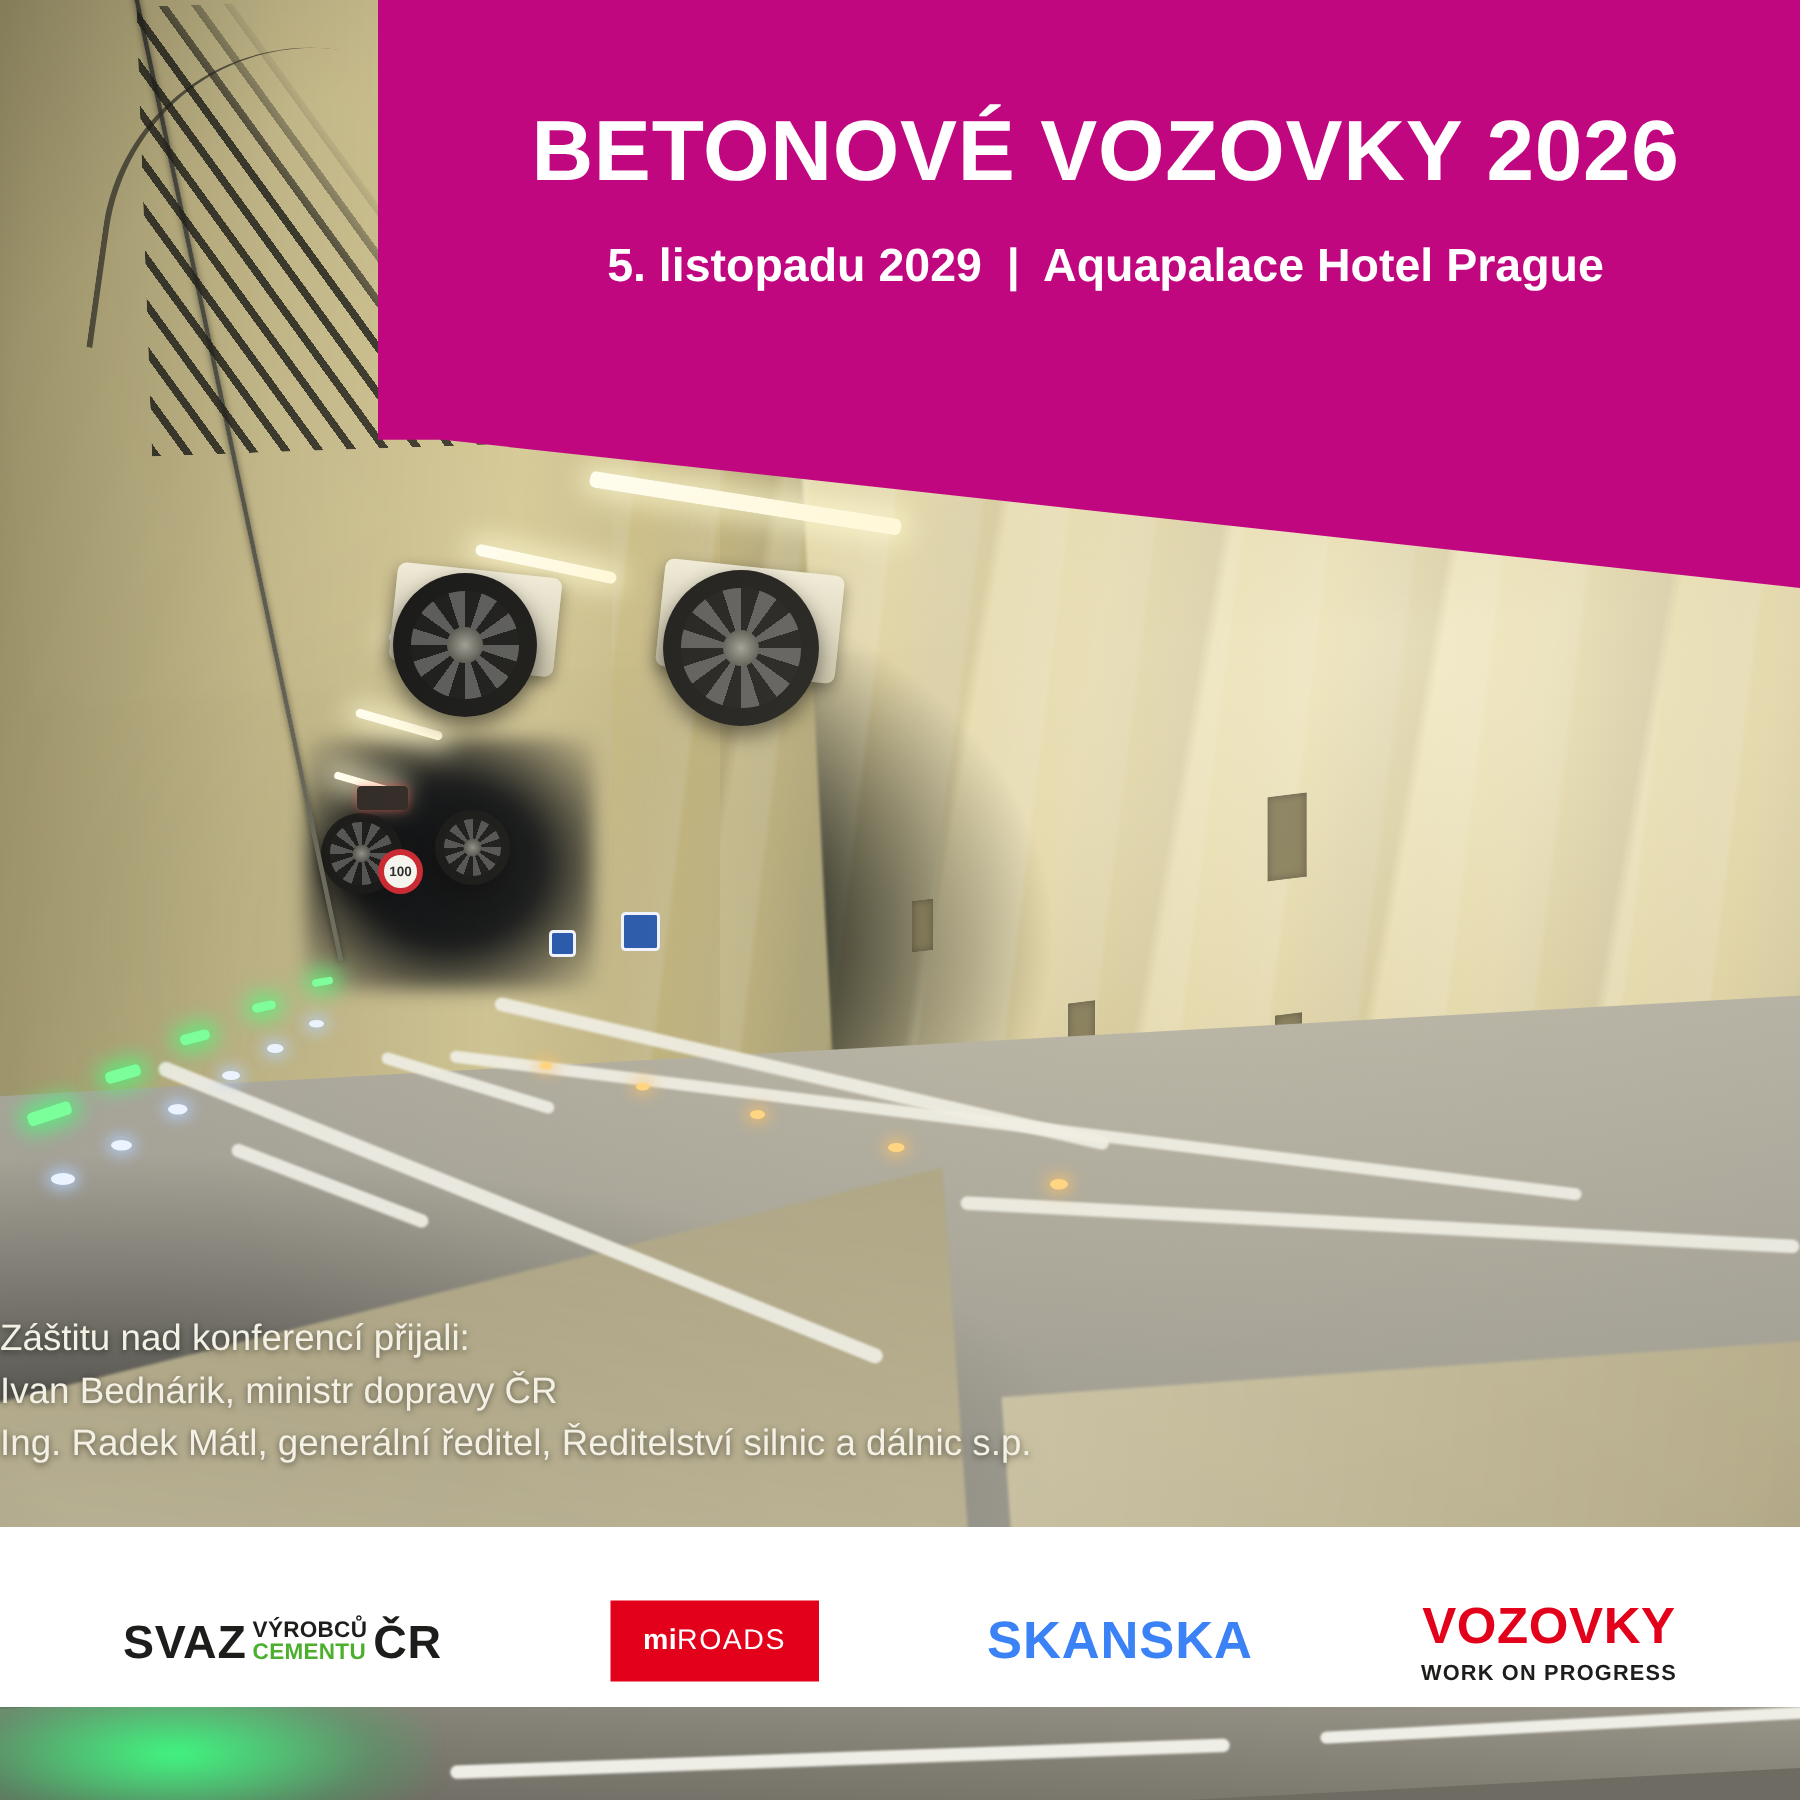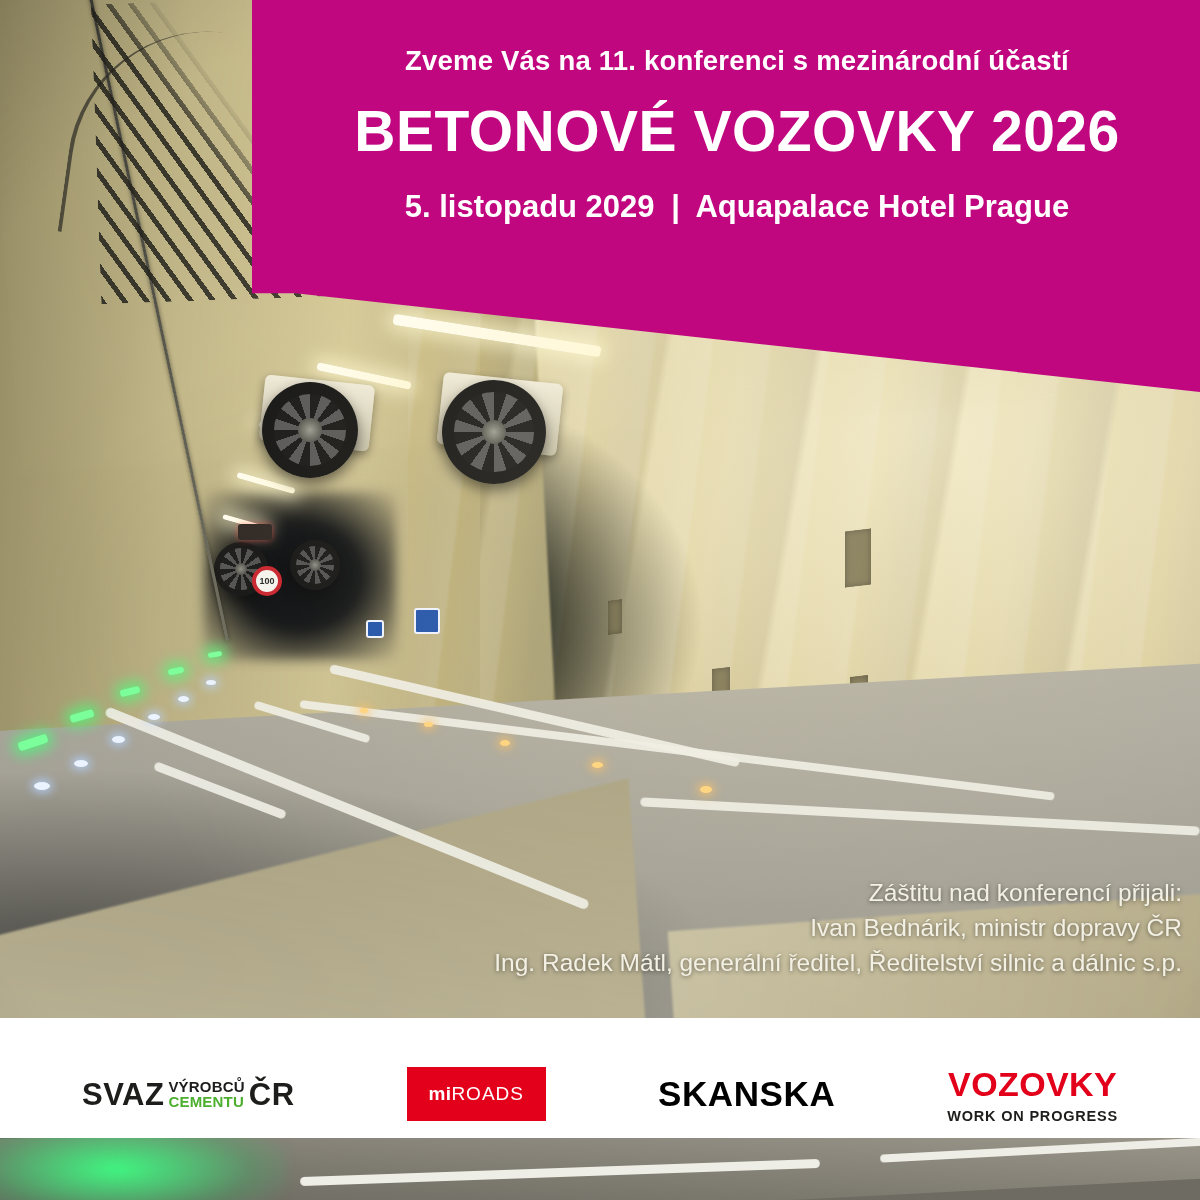--- a/index.html
+++ b/index.html
@@ -331,21 +331,21 @@
     display: inline-block;
     padding: 0 8px;
   }
 
   
   .patronage {
     position: absolute;
     left: 0;
     right: 18px;
     top: 876px;
-    text-align: right;
+    text-align: left;
     color: #f3f0e4;
     font-size: 24.5px;
     line-height: 1.42;
     text-shadow: 0 1px 4px rgba(0,0,0,.5);
   }
   .patronage div { white-space: nowrap; }
 
   
   .sponsors {
     position: absolute;
@@ -434,21 +434,21 @@
     align-items: baseline;
     height: auto;
   }
   .logo-miroads .mi { font-weight: bold; }
   .logo-miroads .roads { font-weight: normal; letter-spacing: 1px; }
 
   
   .logo-skanska {
     font-size: 35px;
     font-weight: bold;
-    color: #000000;
+    color: #3b82f6;
     letter-spacing: .6px;
   }
 
   
   .logo-strabag {
     flex-direction: column;
     align-items: center;
     gap: 4px;
   }
   .logo-strabag .top {
@@ -580,21 +580,20 @@
     <div class="led amber" style="left:500px; top:740px; width:10px; height:6px;"></div>
     <div class="led amber" style="left:592px; top:762px; width:11px; height:6px;"></div>
     <div class="led amber" style="left:700px; top:786px; width:12px; height:7px;"></div>
 
     <div class="greenglow"></div>
     <div class="haze"></div>
   </div>
 
   <div class="banner" style="background: rgb(193, 7, 127);">
     <div class="banner-inner">
-      <div class="kicker">Zveme Vás na 11. konferenci s mezinárodní účastí</div>
       <div class="headline">BETONOVÉ VOZOVKY 2026</div>
       <div class="subline">
         <span>5. listopadu 2029</span>
         <span class="sep">|</span>
         <span>Aquapalace Hotel Prague</span>
       </div>
     </div>
   </div>
 
   <div class="patronage">

